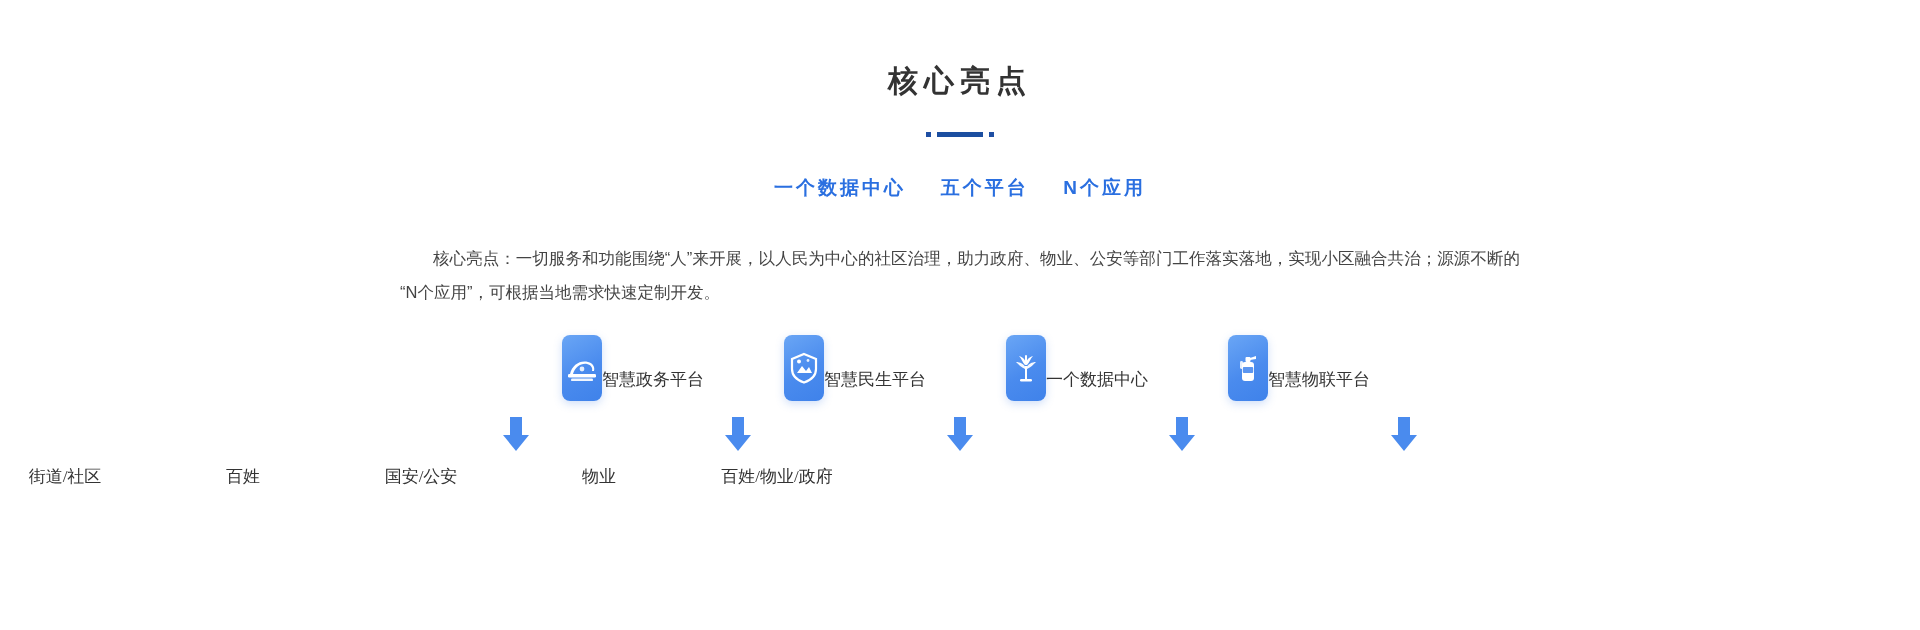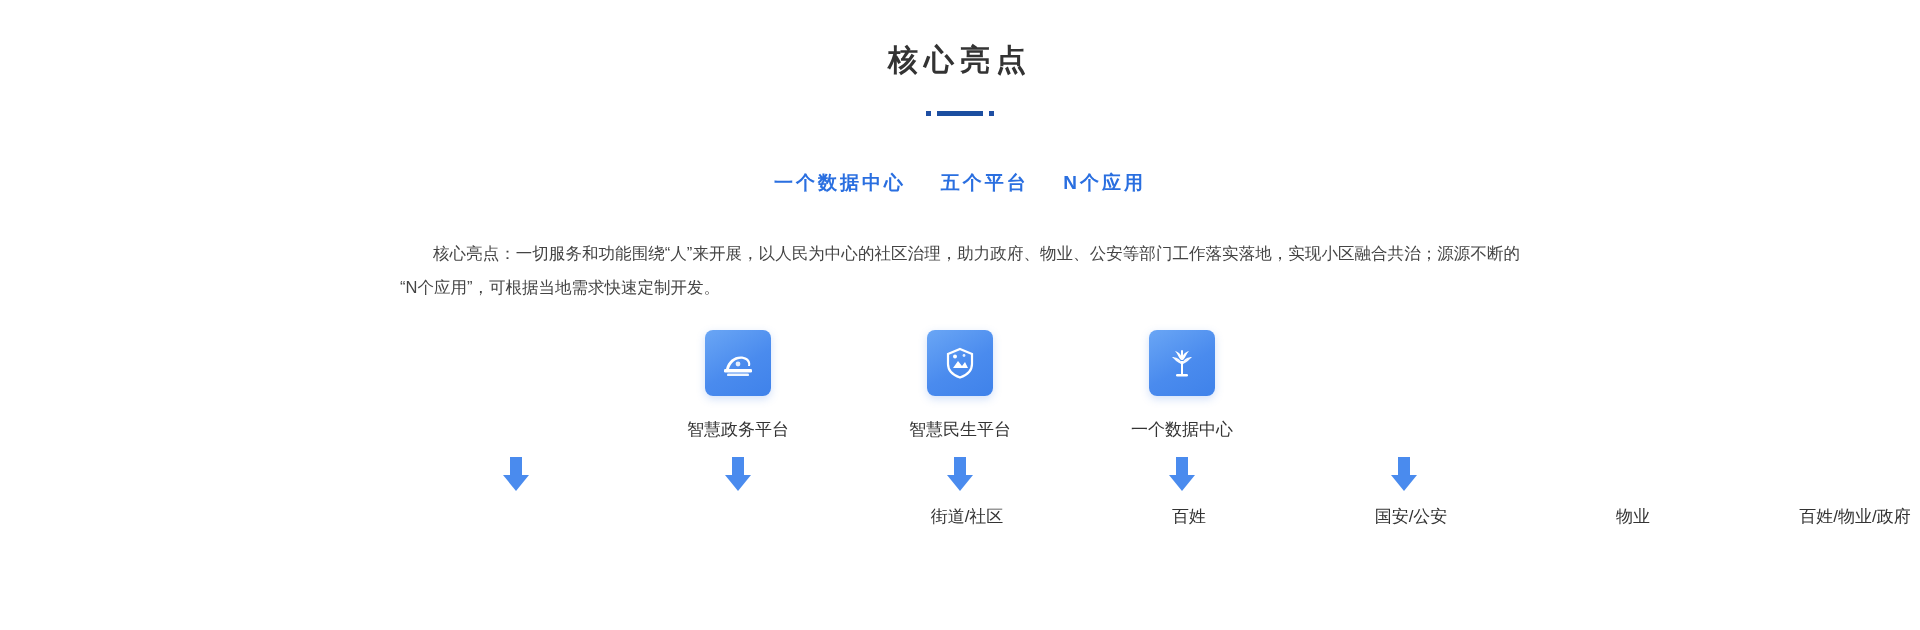--- a/index.html
+++ b/index.html
@@ -19,21 +19,21 @@
     width: 1920px;
     height: 630px;
     box-sizing: border-box;
   }
   .section-title {
     text-align: center;
     font-size: 30px;
     font-weight: bold;
     letter-spacing: 6px;
     color: #333333;
-    padding-top: 42px;
+    padding-top: 63px;
     line-height: 1.2;
   }
   .divider {
     display: flex;
     align-items: center;
     justify-content: center;
     gap: 6px;
     margin-top: 32px;
     height: 6px;
   }
@@ -42,21 +42,21 @@
     height: 5px;
     background: #1f4fa3;
   }
   .divider .bar {
     width: 46px;
     height: 5px;
     background: #1b4ea0;
   }
   .subtitle {
     text-align: center;
-    margin-top: 54px;
+    margin-top: 38px;
     font-size: 19px;
     font-weight: bold;
     color: #2a6fe0;
     letter-spacing: 3px;
   }
   .subtitle .gap {
     display: inline-block;
     width: 18px;
   }
   .desc {
@@ -70,21 +70,21 @@
   }
   .cards {
     margin-top: 26px;
     display: flex;
     justify-content: center;
     gap: 92px;
   }
   .card {
     width: 130px;
     display: flex;
-    flex-direction: column;
+    flex-direction: row;
     align-items: center;
   }
   .tile {
     width: 66px;
     height: 66px;
     border-radius: 8px;
     background: linear-gradient(150deg, #6aa6f5 0%, #4a8bee 55%, #3f82ea 100%);
     display: flex;
     align-items: center;
     justify-content: center;
@@ -127,22 +127,23 @@
     top: 18px;
     width: 0;
     height: 0;
     border-left: 13px solid transparent;
     border-right: 13px solid transparent;
     border-top: 16px solid #4a8bee;
   }
   .targets {
     margin-top: 14px;
     display: flex;
-    justify-content: flex-end;
-    gap: 92px;
+    justify-content: flex-start;
+    gap: 48px;
+    font-family: Liberation Serif, serif;
   }
   .target {
     width: 130px;
     text-align: center;
     font-size: 17px;
     color: #333333;
     white-space: nowrap;
   }
 </style>
 </head>
@@ -203,20 +204,32 @@
           <path d="M20 17 C20 12 23 9 27 8 C24 11 24 14 21 17 Z" fill="#ffffff"></path>
           <path d="M20 20 C18 16 14 14 10 14 C13 17 15 19 19 21 Z" fill="#ffffff" opacity="0.95"></path>
           <path d="M20 20 C22 16 26 14 30 14 C27 17 25 19 21 21 Z" fill="#ffffff" opacity="0.95"></path>
           <path d="M20 15 L20 8" stroke="#ffffff" stroke-width="2" stroke-linecap="round"></path>
           <rect x="14" y="31" width="12" height="2.4" rx="1.2" fill="#ffffff"></rect>
         </svg>
       </div>
       <div class="card-label">一个数据中心</div>
     </div>
 
+    <div class="card">
+      <div class="tile">
+        <svg width="40" height="40" viewBox="0 0 40 40" aria-hidden="true">
+          <rect x="14" y="14" width="12" height="19" rx="3" fill="#ffffff"></rect>
+          <rect x="17.5" y="9" width="5" height="5" rx="1" fill="#ffffff"></rect>
+          <path d="M22 10 L28 8 L28 11 L22 12 Z" fill="#ffffff"></path>
+          <rect x="14.8" y="19" width="10.4" height="6" rx="1" fill="#5c96f0"></rect>
+          <rect x="12" y="13" width="3" height="8" rx="1.4" fill="#ffffff" opacity="0.85"></rect>
+        </svg>
+      </div>
+      <div class="card-label">智慧物联平台</div>
+    </div>
 
   </div>
 
   <div class="arrow-row">
     <div class="arrow-cell">
       <div class="arrow">
           <span class="stem"></span>
           <span class="head"></span>
         </div>
     </div>

